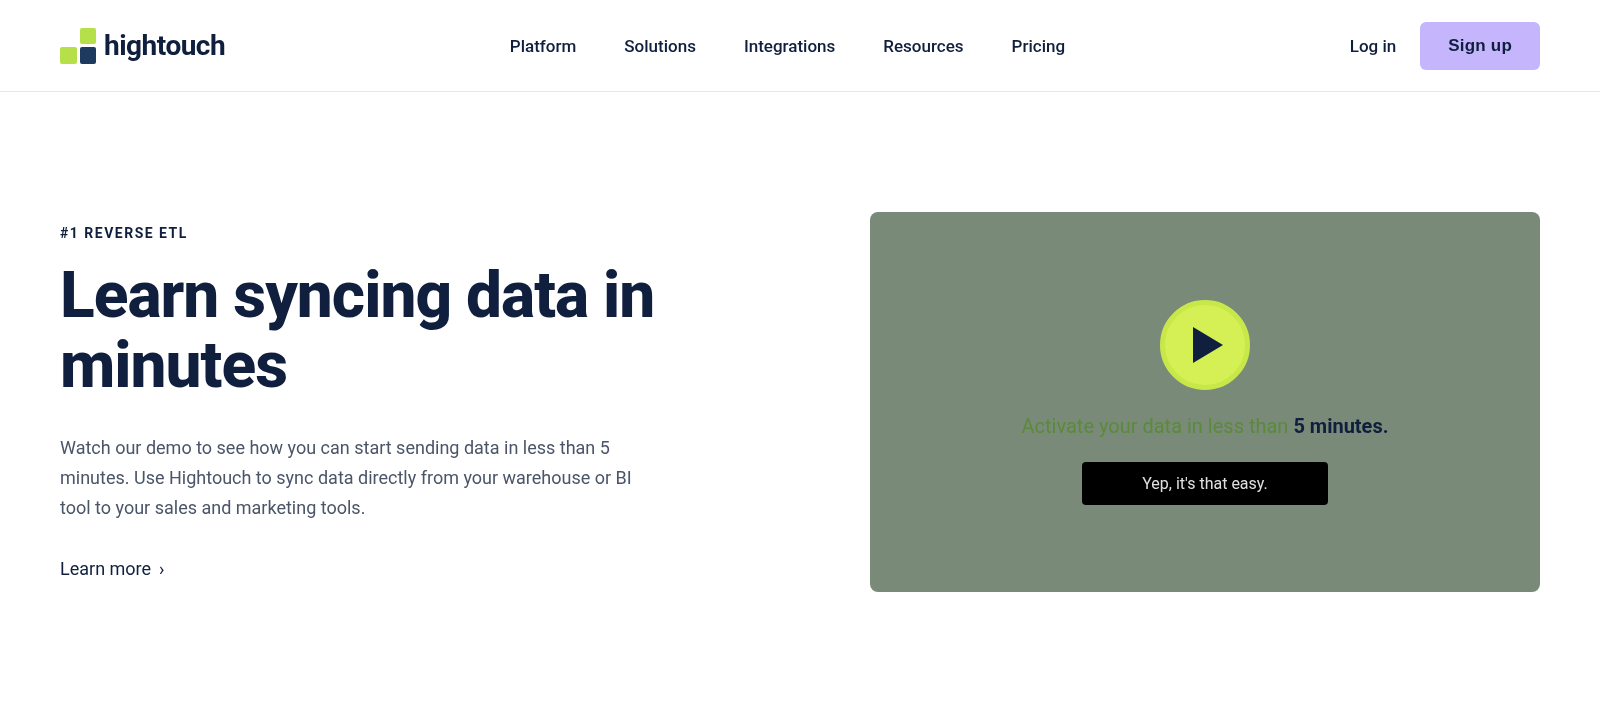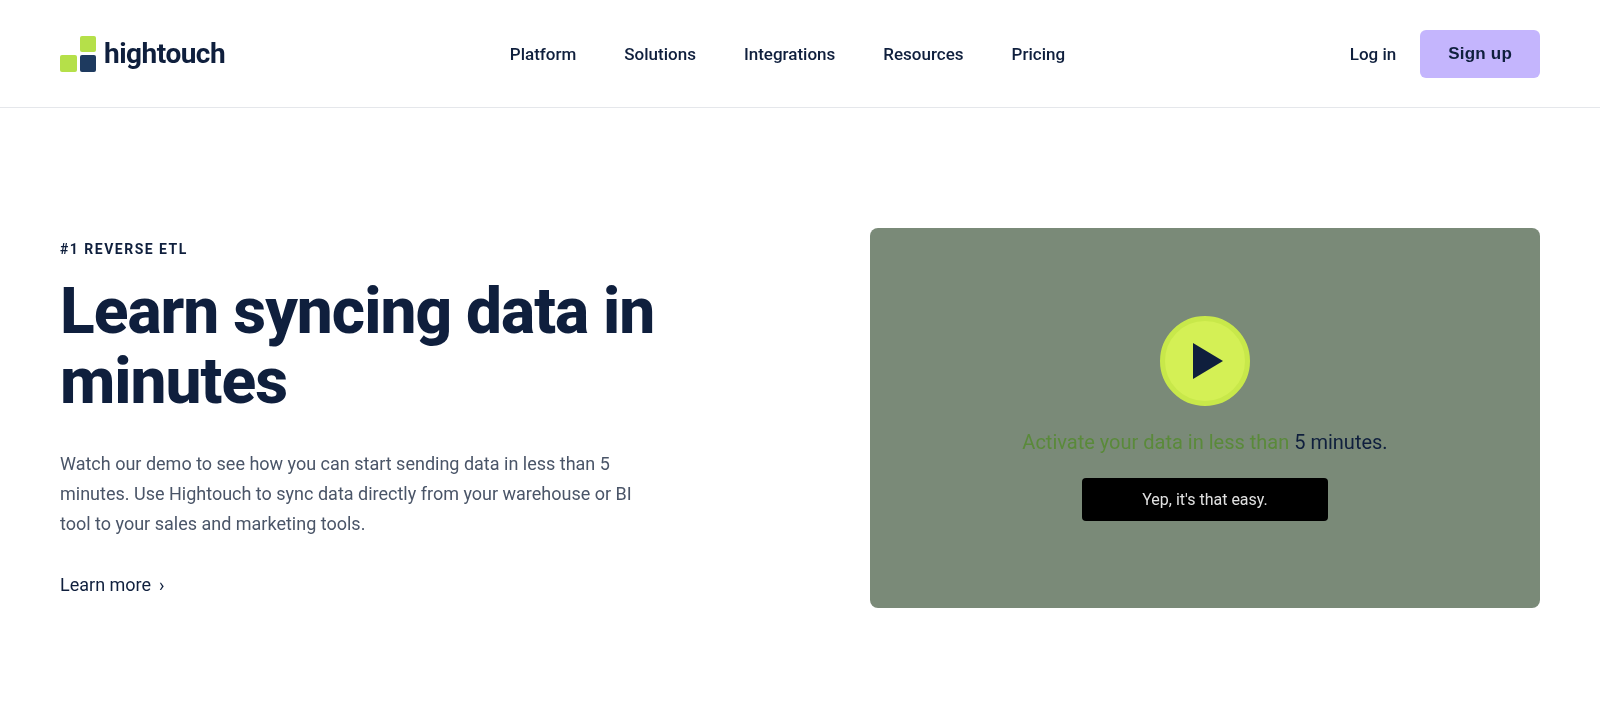--- a/index.html
+++ b/index.html
@@ -16,21 +16,21 @@
       min-height: 714px;
       overflow-x: hidden;
     }
 
     
     .navbar {
       display: flex;
       align-items: center;
       justify-content: space-between;
       padding: 0 60px;
-      height: 108px;
+      height: 92px;
       border-bottom: 1px solid #e5e7eb;
     }
 
     .navbar-left {
       display: flex;
       align-items: center;
       gap: 8px;
     }
 
     .logo-icon {
@@ -197,21 +197,21 @@
     }
 
     .video-caption {
       font-size: 20px;
       color: #0f1f3d;
       text-align: center;
       font-weight: 400;
     }
 
     .video-caption .bold {
-      font-weight: 400;
+      font-weight: 700;
       margin-top: 40px;
     }
 
     .video-caption-green {
       color: #5a8a3a;
       font-weight: 400;
     }
 
     .video-subtitle-bar {
       background: #000000;

